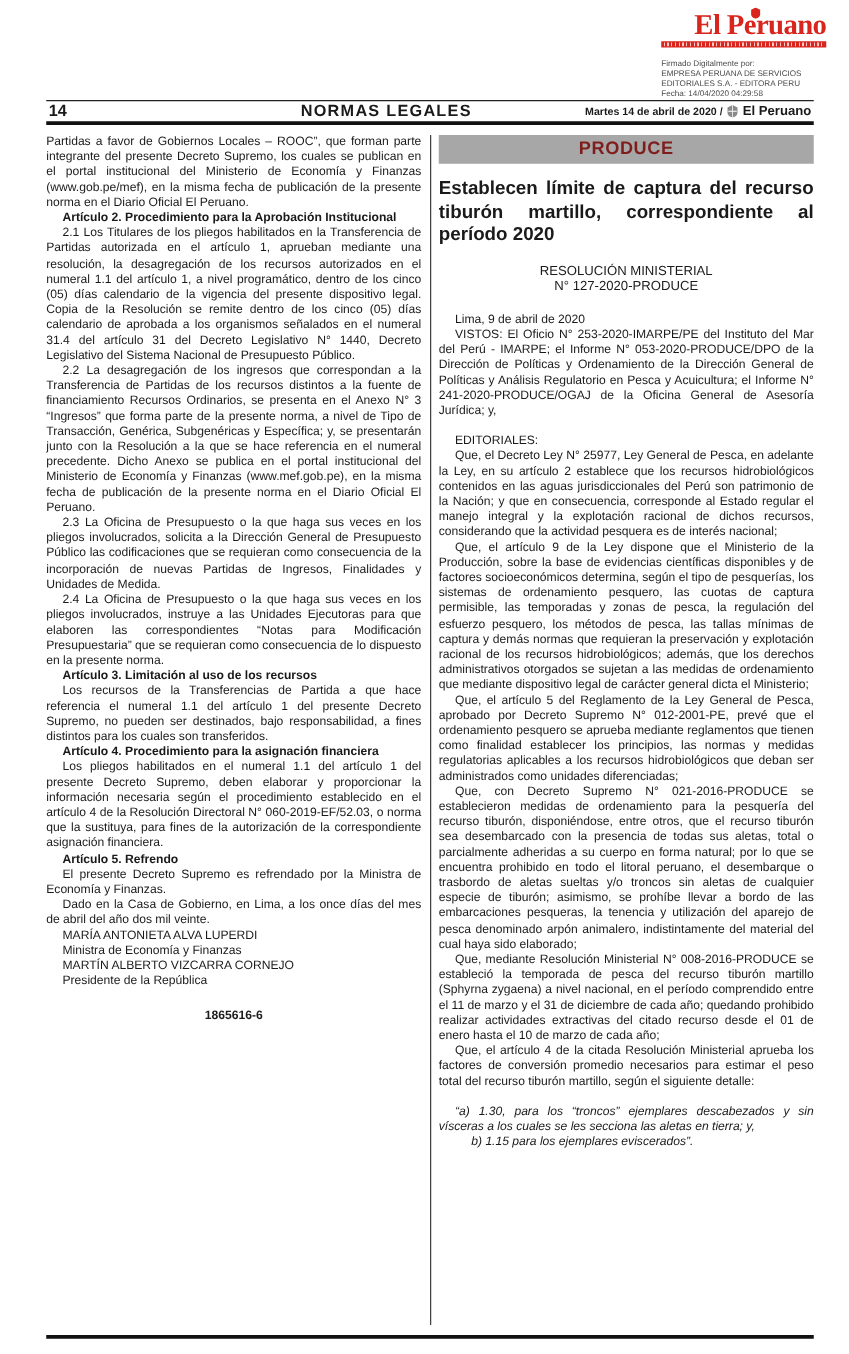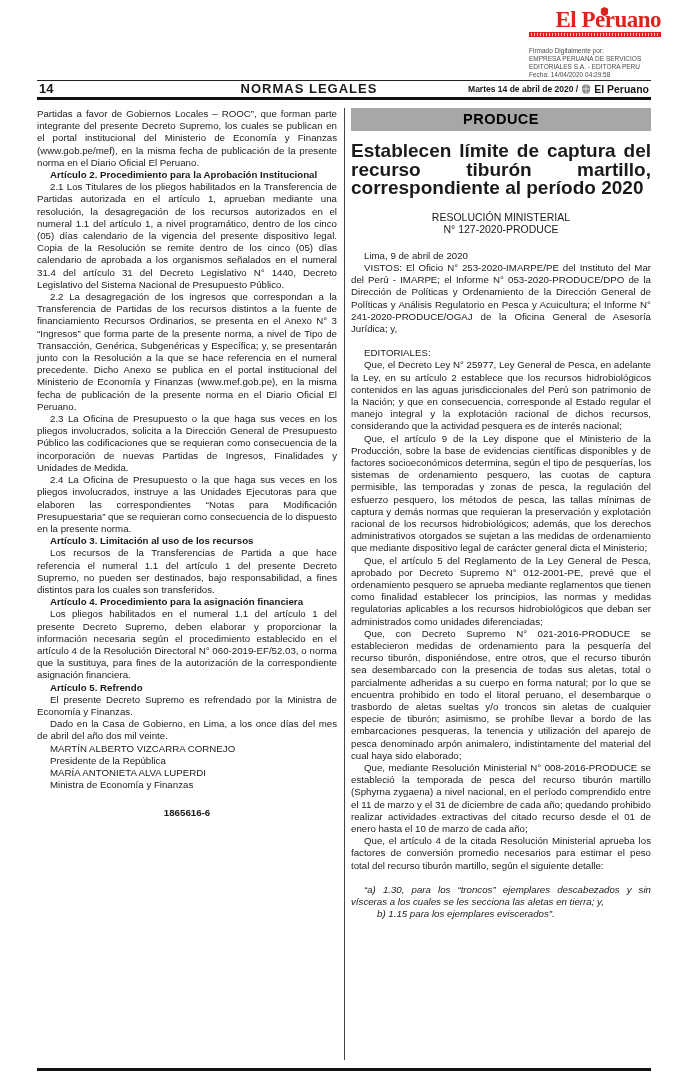--- a/index.html
+++ b/index.html
@@ -114,31 +114,31 @@
   .p { text-indent: 13px; }
   .p-noindent { text-indent: 0; }
   .gap { }
   .heading { font-weight: bold; text-indent: 13px; text-align: left; }
   .sig-name, .sig-title { text-indent: 13px; text-align: left; }
   .norm-id { font-weight: bold; margin-top: 16px; text-align: center; }
 
   
   .ministry-banner {
     background: #a7a7a7;
-    color: #000000;
+    color: #7f1d1d;
     font-weight: bold;
     font-size: 14.5px;
     text-align: center;
     padding: 5px 0 6px 0;
     letter-spacing: 0.5px;
   }
   .headline {
     margin-top: 11px;
     font-weight: bold;
-    font-size: 19px;
+    font-size: 15px;
     line-height: 18.5px;
     text-align: justify;
   }
   .res-title {
     margin-top: 13px;
     text-align: center;
     font-weight: normal;
     font-size: 10.5px;
     line-height: 12.5px;
   }
@@ -207,26 +207,26 @@
       <div class="p">2.3 La Oficina de Presupuesto o la que haga sus veces en los pliegos involucrados, solicita a la Dirección General de Presupuesto Público las codificaciones que se requieran como consecuencia de la incorporación de nuevas Partidas de Ingresos, Finalidades y Unidades de Medida.</div>
       <div class="p">2.4 La Oficina de Presupuesto o la que haga sus veces en los pliegos involucrados, instruye a las Unidades Ejecutoras para que elaboren las correspondientes “Notas para Modificación Presupuestaria” que se requieran como consecuencia de lo dispuesto en la presente norma.</div>
       <div class="heading gap">Artículo 3. Limitación al uso de los recursos</div>
       <div class="p">Los recursos de la Transferencias de Partida a que hace referencia el numeral 1.1 del artículo 1 del presente Decreto Supremo, no pueden ser destinados, bajo responsabilidad, a fines distintos para los cuales son transferidos.</div>
       <div class="heading gap">Artículo 4. Procedimiento para la asignación financiera</div>
       <div class="p">Los pliegos habilitados en el numeral 1.1 del artículo 1 del presente Decreto Supremo, deben elaborar y proporcionar la información necesaria según el procedimiento establecido en el artículo 4 de la Resolución Directoral N° 060-2019-EF/52.03, o norma que la sustituya, para fines de la autorización de la correspondiente asignación financiera.</div>
       <div class="heading gap">Artículo 5. Refrendo</div>
       <div class="p">El presente Decreto Supremo es refrendado por la Ministra de Economía y Finanzas.</div>
       <div class="p gap">Dado en la Casa de Gobierno, en Lima, a los once días del mes de abril del año dos mil veinte.</div>
       <div class="gap">
+        <div class="sig-name">MARÍA ANTONIETA ALVA LUPERDI</div>
+        <div class="sig-title">Ministra de Economía y Finanzas</div>
+      </div>
+      <div class="gap">
         <div class="sig-name">MARTÍN ALBERTO VIZCARRA CORNEJO</div>
         <div class="sig-title">Presidente de la República</div>
-      </div>
-      <div class="gap">
-        <div class="sig-name">MARÍA ANTONIETA ALVA LUPERDI</div>
-        <div class="sig-title">Ministra de Economía y Finanzas</div>
       </div>
       <div class="norm-id">1865616-6</div>
     </div>
 
     <div class="col-divider"></div>
 
     <div class="col">
       <div class="ministry-banner">PRODUCE</div>
       <div class="headline">Establecen límite de captura del recurso tiburón martillo, correspondiente al período 2020</div>
       <div class="res-title">

